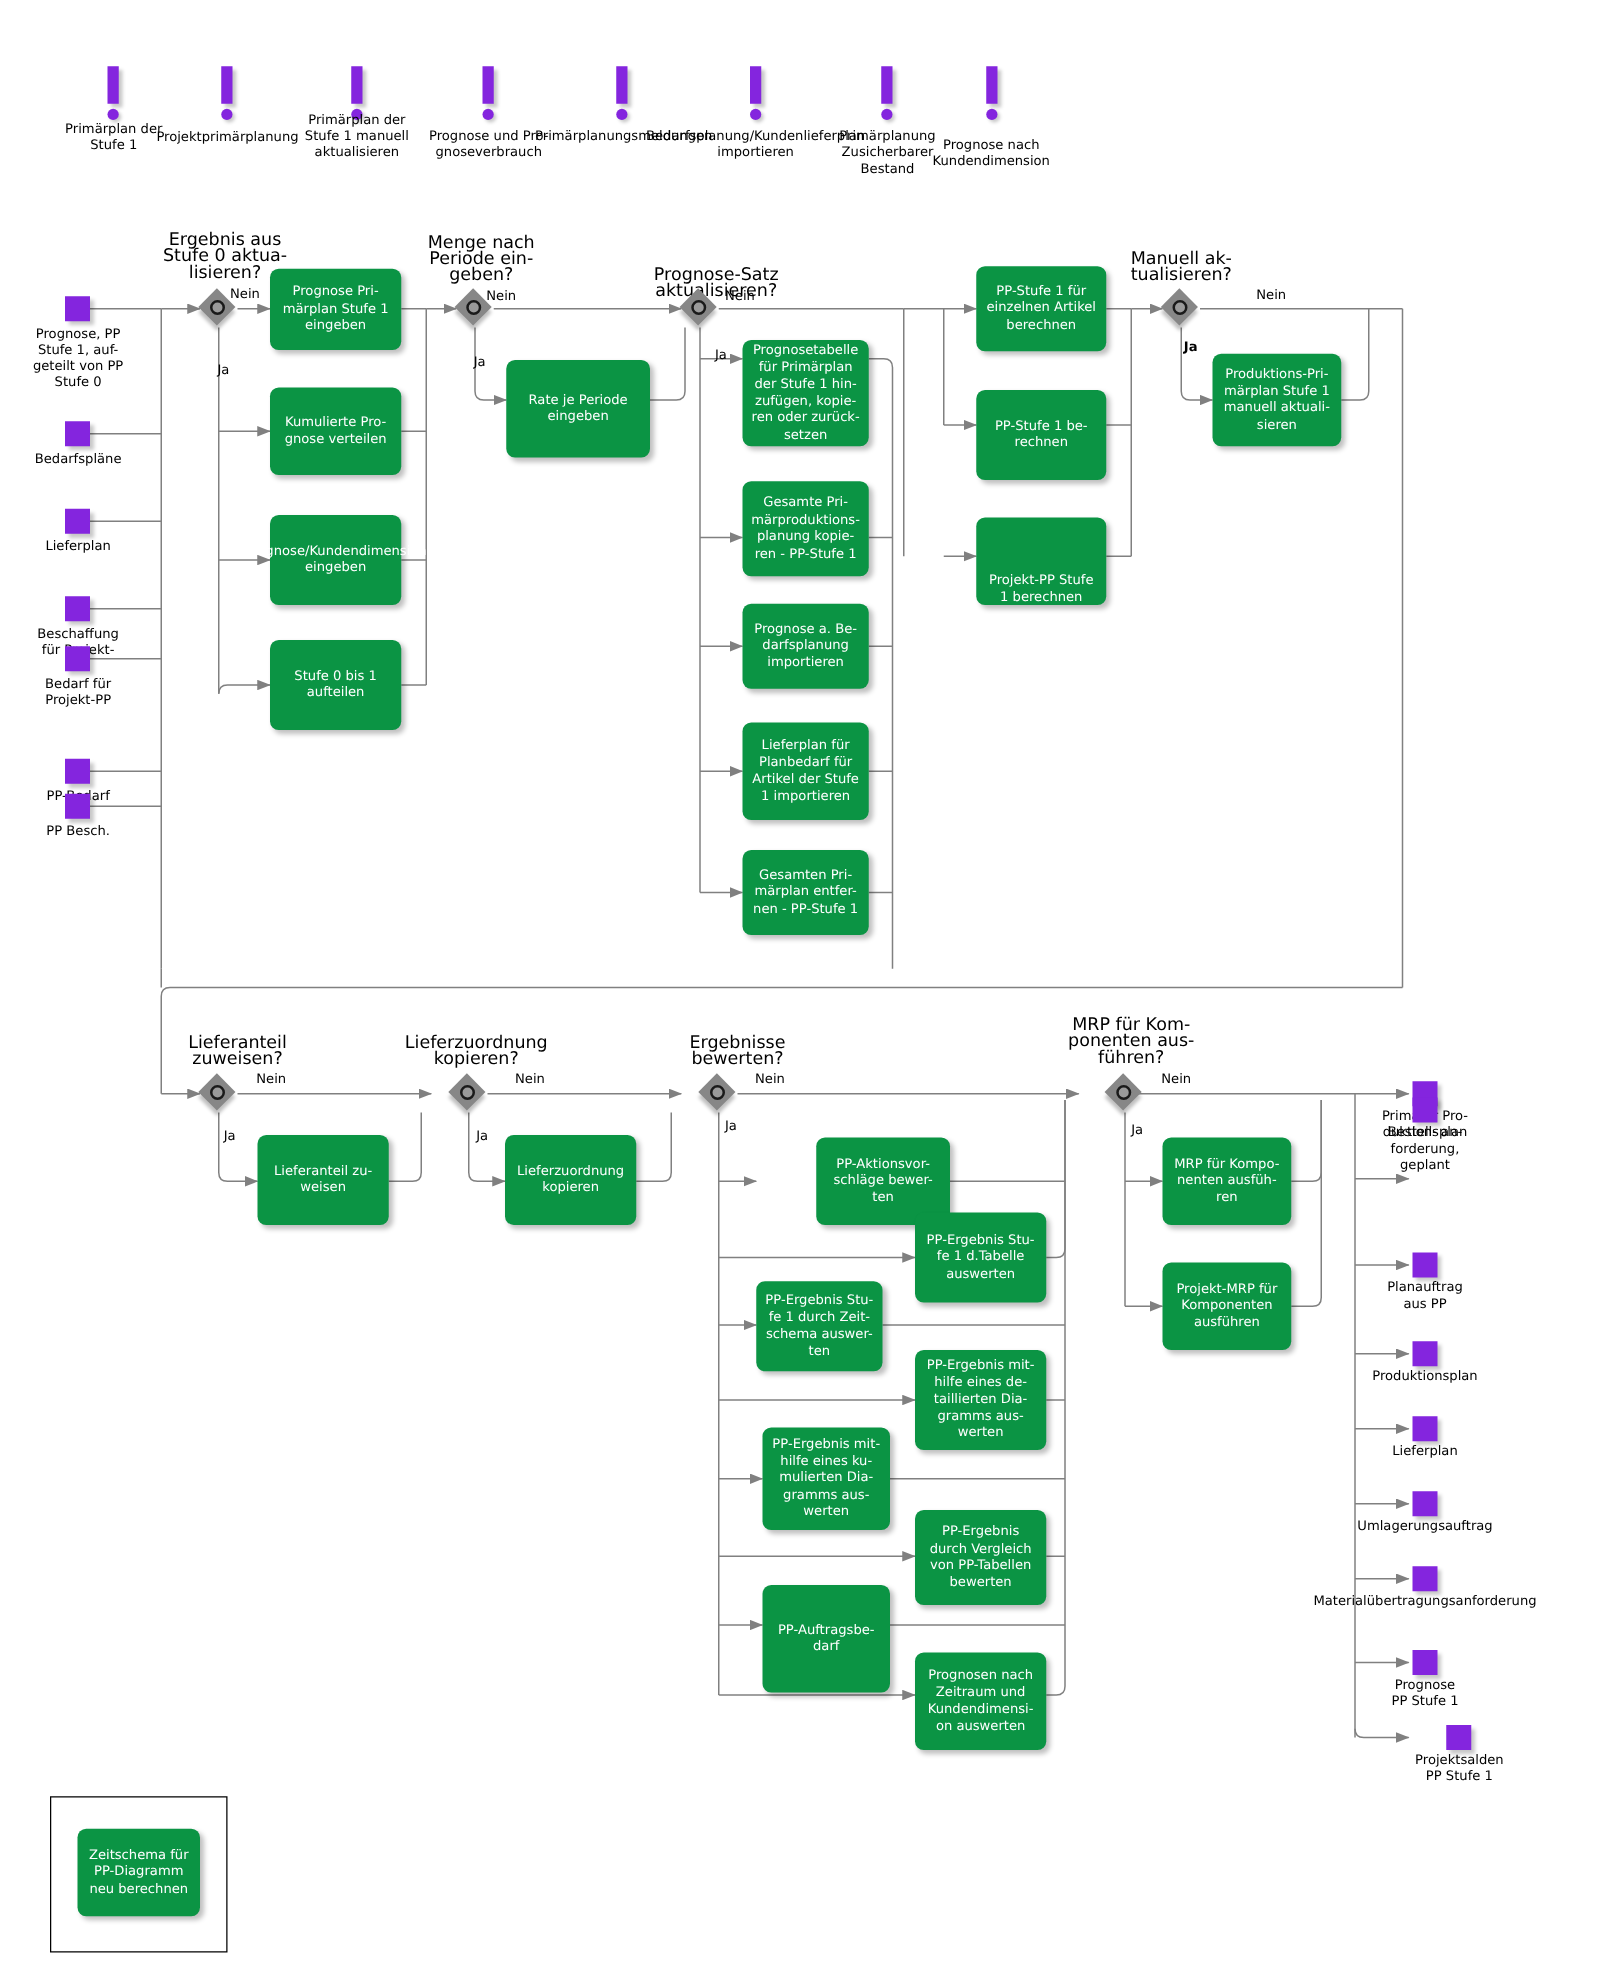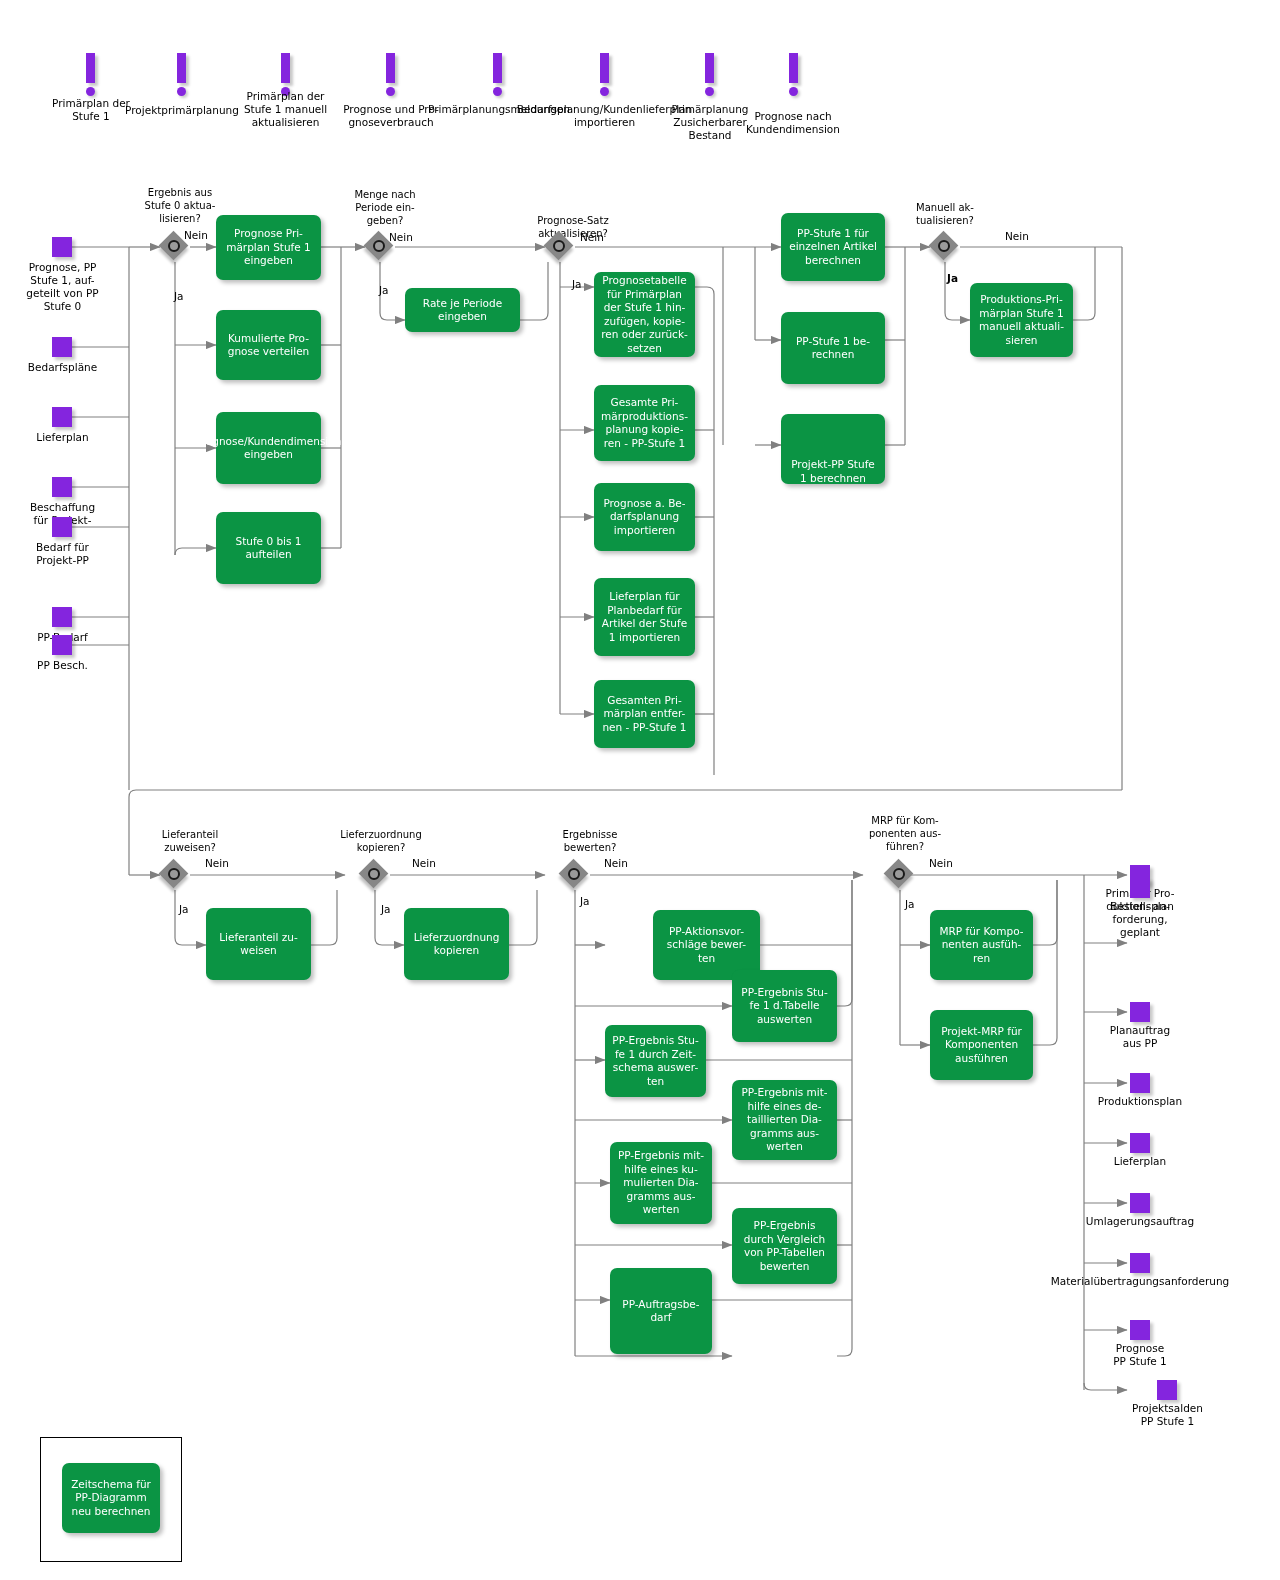--- a/index.html
+++ b/index.html
@@ -65,21 +65,21 @@
     background:#878787;transform:rotate(45deg);
     box-shadow:3px 3px 3px rgba(0,0,0,.25);
   }
   .xor .ring{
     position:absolute;left:7.5px;top:7.5px;width:12px;height:12px;
     border-radius:50%;border:2.5px solid #1a1a1a;background:#9a9a9a;
     box-sizing:border-box;
   }
   .xor-title{
     position:absolute;text-align:center;color:#000;
-    font-size:10px;line-height:13px;white-space:nowrap;
+    font-size:14px;line-height:13px;white-space:nowrap;
   }
   .branch{
     position:absolute;color:#000;font-size:10.5px;line-height:13px;white-space:nowrap;
   }
   .branch.bold{font-weight:bold;}
 
   
   .legendbox{
     position:absolute;border:1.3px solid #000;background:#fff;
   }
@@ -345,21 +345,21 @@
 gnose verteilen</span>
   </div>
   <div class="fn overflow" style="left:216px;top:412px;width:105px;height:72px;">
     <span style="white-space:pre-line;">Prognose/Kundendimension
 eingeben</span>
   </div>
   <div class="fn" style="left:216px;top:512px;width:105px;height:72px;">
     <span style="white-space:pre-line;">Stufe 0 bis 1
 aufteilen</span>
   </div>
-  <div class="fn" style="left:405px;top:288px;width:115px;height:44px;">
+  <div class="fn" style="left:405px;top:288px;width:115px;height:78px;">
     <span style="white-space:pre-line;">Rate je Periode
 eingeben</span>
   </div>
 
   <div class="fn" style="left:594px;top:272px;width:101px;height:85px;">
     <span style="white-space:pre-line;">Prognosetabelle
 für Primärplan
 der Stufe 1 hin-
 zufügen, kopie-
 ren oder zurück-
@@ -487,20 +487,26 @@
   <div class="fn" style="left:732px;top:1208px;width:105px;height:76px;">
     <span style="white-space:pre-line;">PP-Ergebnis
 durch Vergleich
 von PP-Tabellen
 bewerten</span>
   </div>
   <div class="fn" style="left:610px;top:1268px;width:102px;height:86px;">
     <span style="white-space:pre-line;">PP-Auftragsbe-
 darf</span>
   </div>
+  <div class="fn" style="left:732px;top:1322px;width:105px;height:78px;">
+    <span style="white-space:pre-line;">Prognosen nach
+Zeitraum und
+Kundendimensi-
+on auswerten</span>
+  </div>
 
   <div class="fn" style="left:930px;top:910px;width:103px;height:70px;">
     <span style="white-space:pre-line;">MRP für Kompo-
 nenten ausfüh-
 ren</span>
   </div>
   <div class="fn" style="left:930px;top:1010px;width:103px;height:70px;">
     <span style="white-space:pre-line;">Projekt-MRP für
 Komponenten
 ausführen</span>

